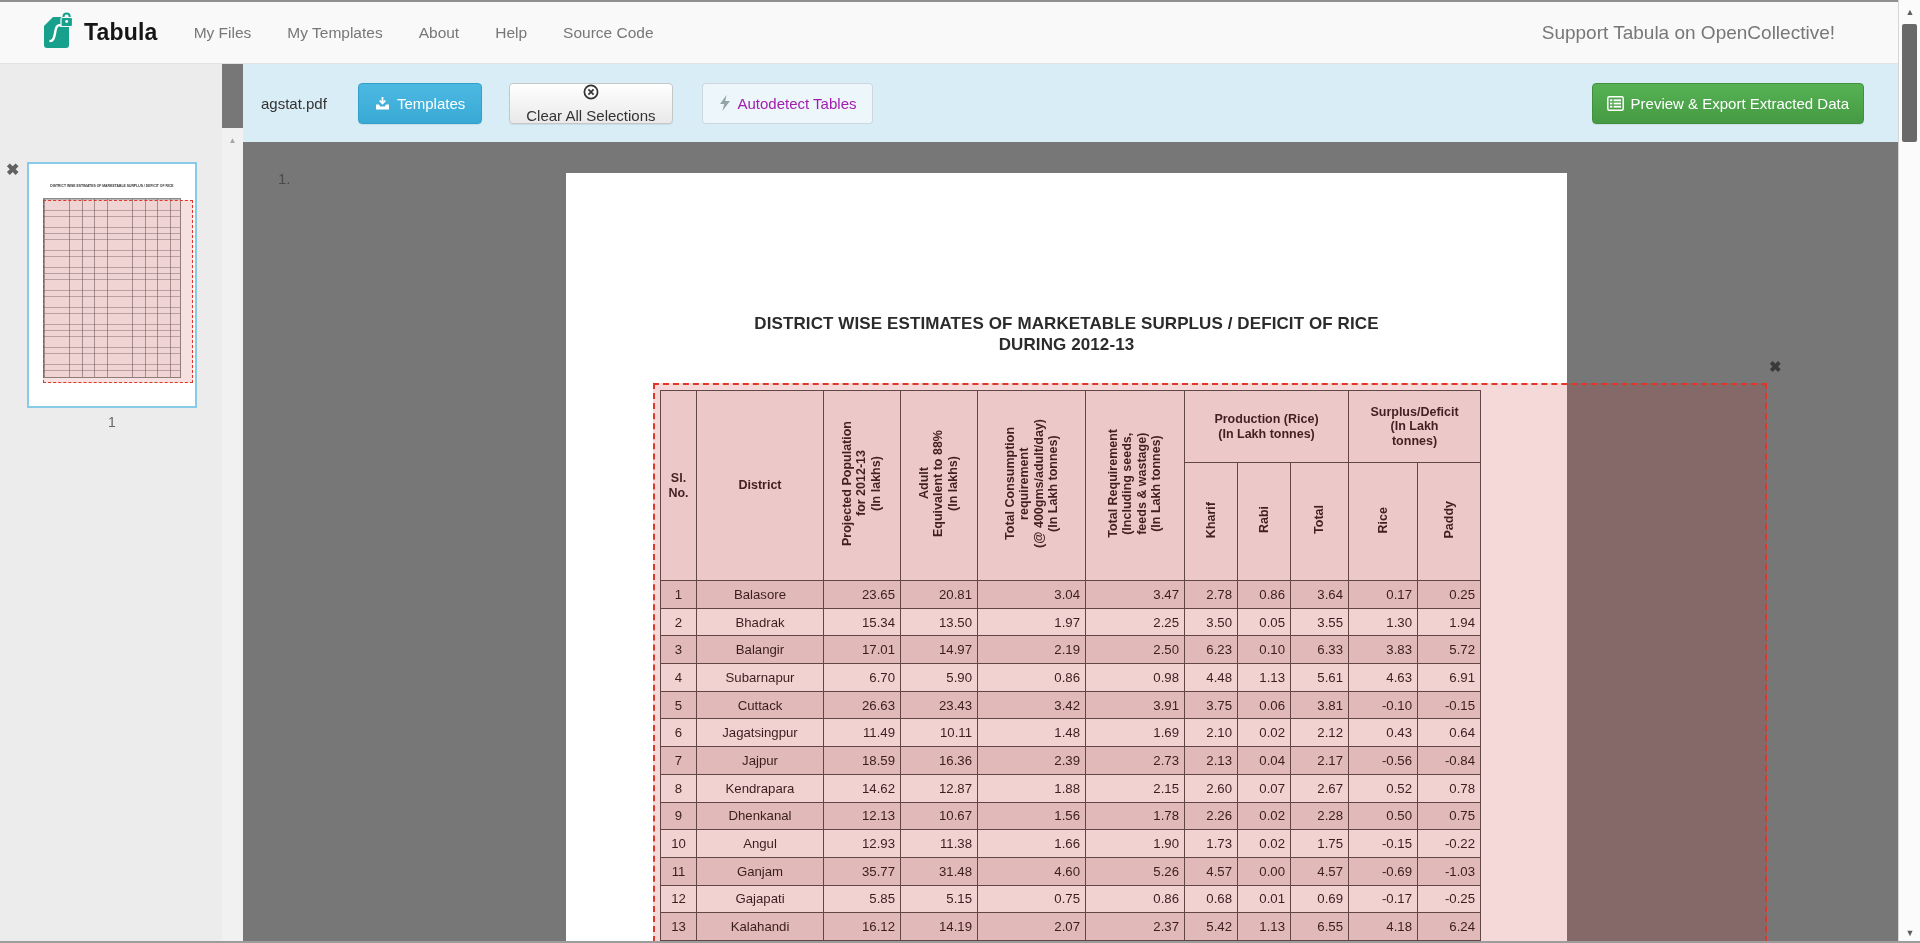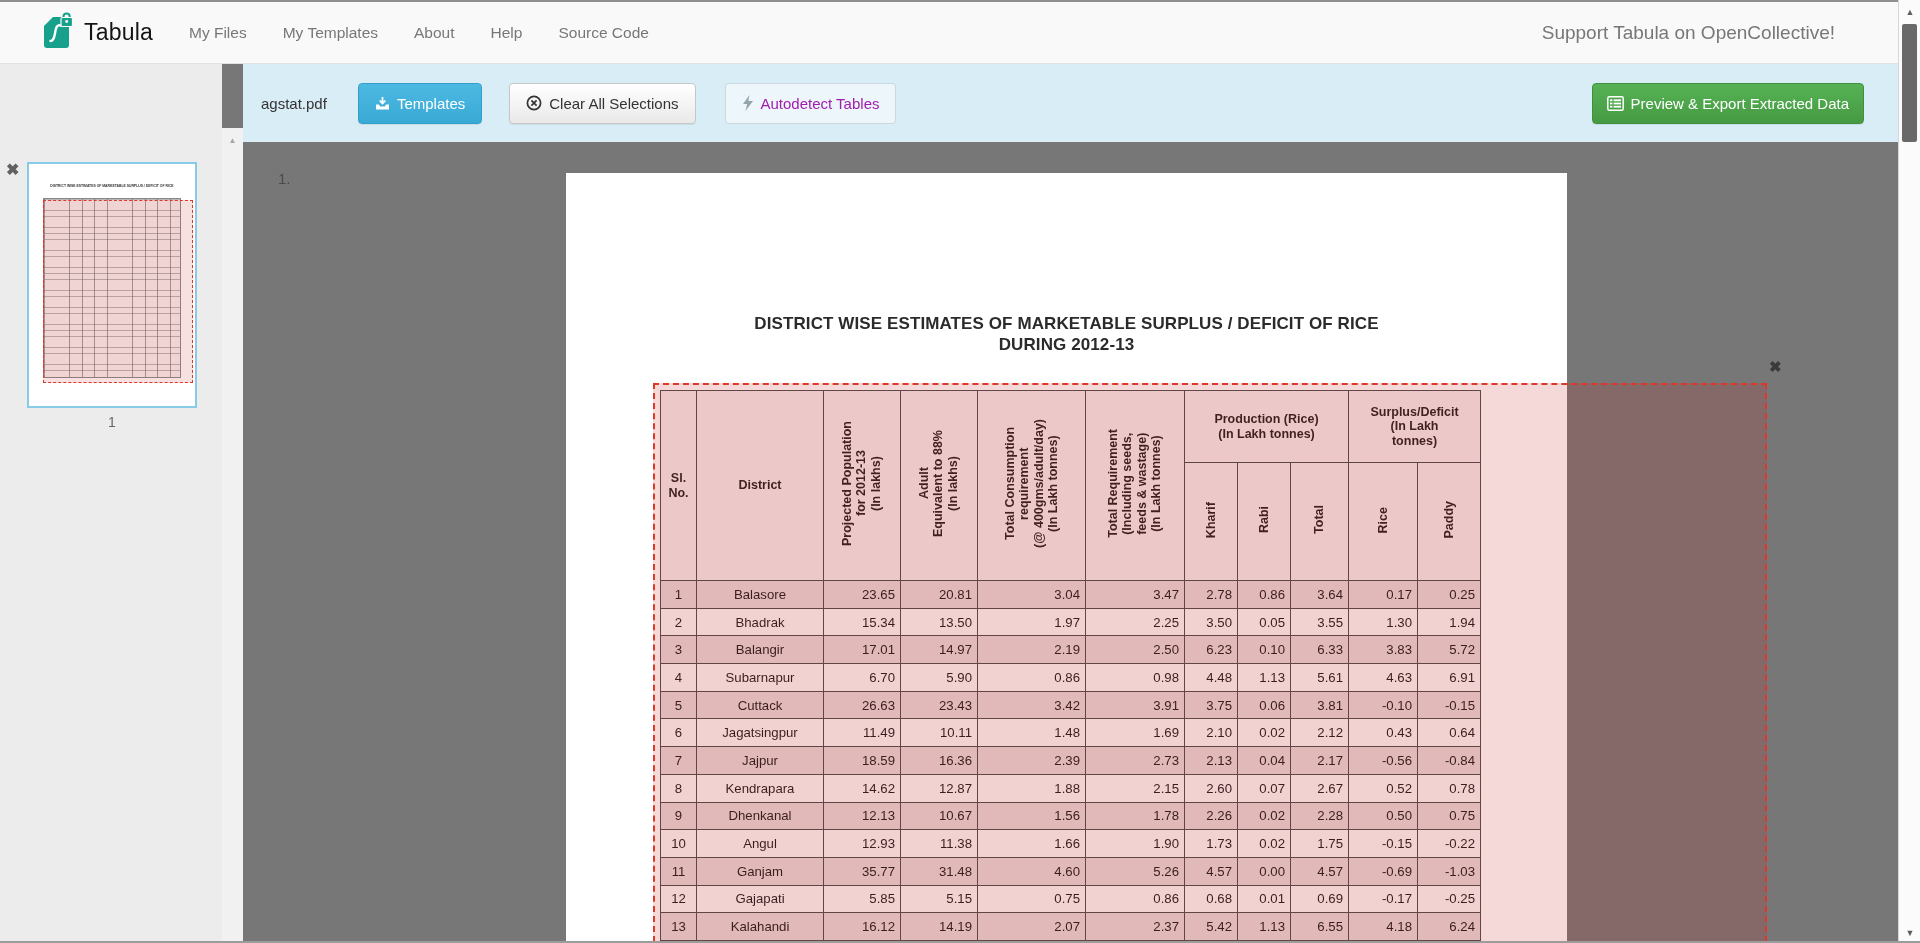--- a/index.html
+++ b/index.html
@@ -5,21 +5,21 @@
   * { box-sizing: border-box; margin: 0; padding: 0; }
   html,body { width:1920px; height:943px; overflow:hidden;
     font-family:"Liberation Sans", sans-serif; background:#777; }
   #app { position:relative; width:1920px; height:943px; overflow:hidden; }
 
   
   .navbar { position:absolute; left:0; top:0; width:1920px; height:64px;
     background:#f9f9f9; border-top:2px solid #8f8f8f; border-bottom:1px solid #e2e2e2;
     display:flex; align-items:center; padding-left:44px; z-index:20; }
   .brand { display:flex; align-items:center; gap:10px; }
-  .brand-title { font-size:23px; font-weight:normal; color:#151515; letter-spacing:0.2px; }
+  .brand-title { font-size:23px; font-weight:bold; color:#151515; letter-spacing:0.2px; }
   .nav-links { display:flex; gap:36px; margin-left:36px; }
   .nav-link { font-size:15.5px; color:#777; cursor:pointer; }
   .support-link { margin-left:auto; margin-right:85px; font-size:19px; color:#777; cursor:pointer; }
 
   
   .sidebar { position:absolute; left:0; top:64px; width:222px; height:879px; background:#ececec; }
   .thumb-close { position:absolute; left:6px; top:96px; font-size:16px; font-weight:bold;
     color:#616161; cursor:pointer; }
   .thumb-box { position:absolute; left:27px; top:98px; width:170px; height:246px;
     border:2px solid #88cbe8; background:#fff; cursor:pointer; }
@@ -44,21 +44,21 @@
   
   .toolbar { position:absolute; left:243px; top:64px; width:1655px; height:78px;
     background:#d9edf7; display:flex; align-items:center; padding-left:18px; }
   .filename { font-size:15px; color:#333; margin-right:31px; }
   .btn { display:flex; align-items:center; gap:7px; height:41px; border-radius:4px;
     font-size:15px; padding:0 16px; cursor:pointer; border:1px solid transparent;
     box-shadow:0 1px 1px rgba(0,0,0,0.07); white-space:nowrap; }
   .btn-templates { background:linear-gradient(#4cb9e2,#39a9d5); border-color:#329ec9;
     color:#fff; margin-right:27px; }
   .btn-clear { background:linear-gradient(#ffffff,#e9e9e9); border-color:#c6c6c6;
-    color:#333; margin-right:29px; }
+    color:#333; margin-right:29px;flex-direction:column; }
   .btn-autodetect { background:rgba(255,255,255,0.5); border-color:rgba(165,180,186,0.45);
     color:#a21caf; box-shadow:none; cursor:default; }
   .btn-export { background:linear-gradient(#56b254,#459a43); border-color:#3f8f3e;
     color:#fff; margin-left:auto; margin-right:34px; padding:0 14px; }
   .btn svg { display:block; }
 
   
   .pdf-area { position:absolute; left:243px; top:142px; width:1655px; height:801px;
     background:#777; overflow:hidden; }
   .page-ordinal { position:absolute; left:35px; top:28px; font-size:15px; color:#4a4a4a; }

